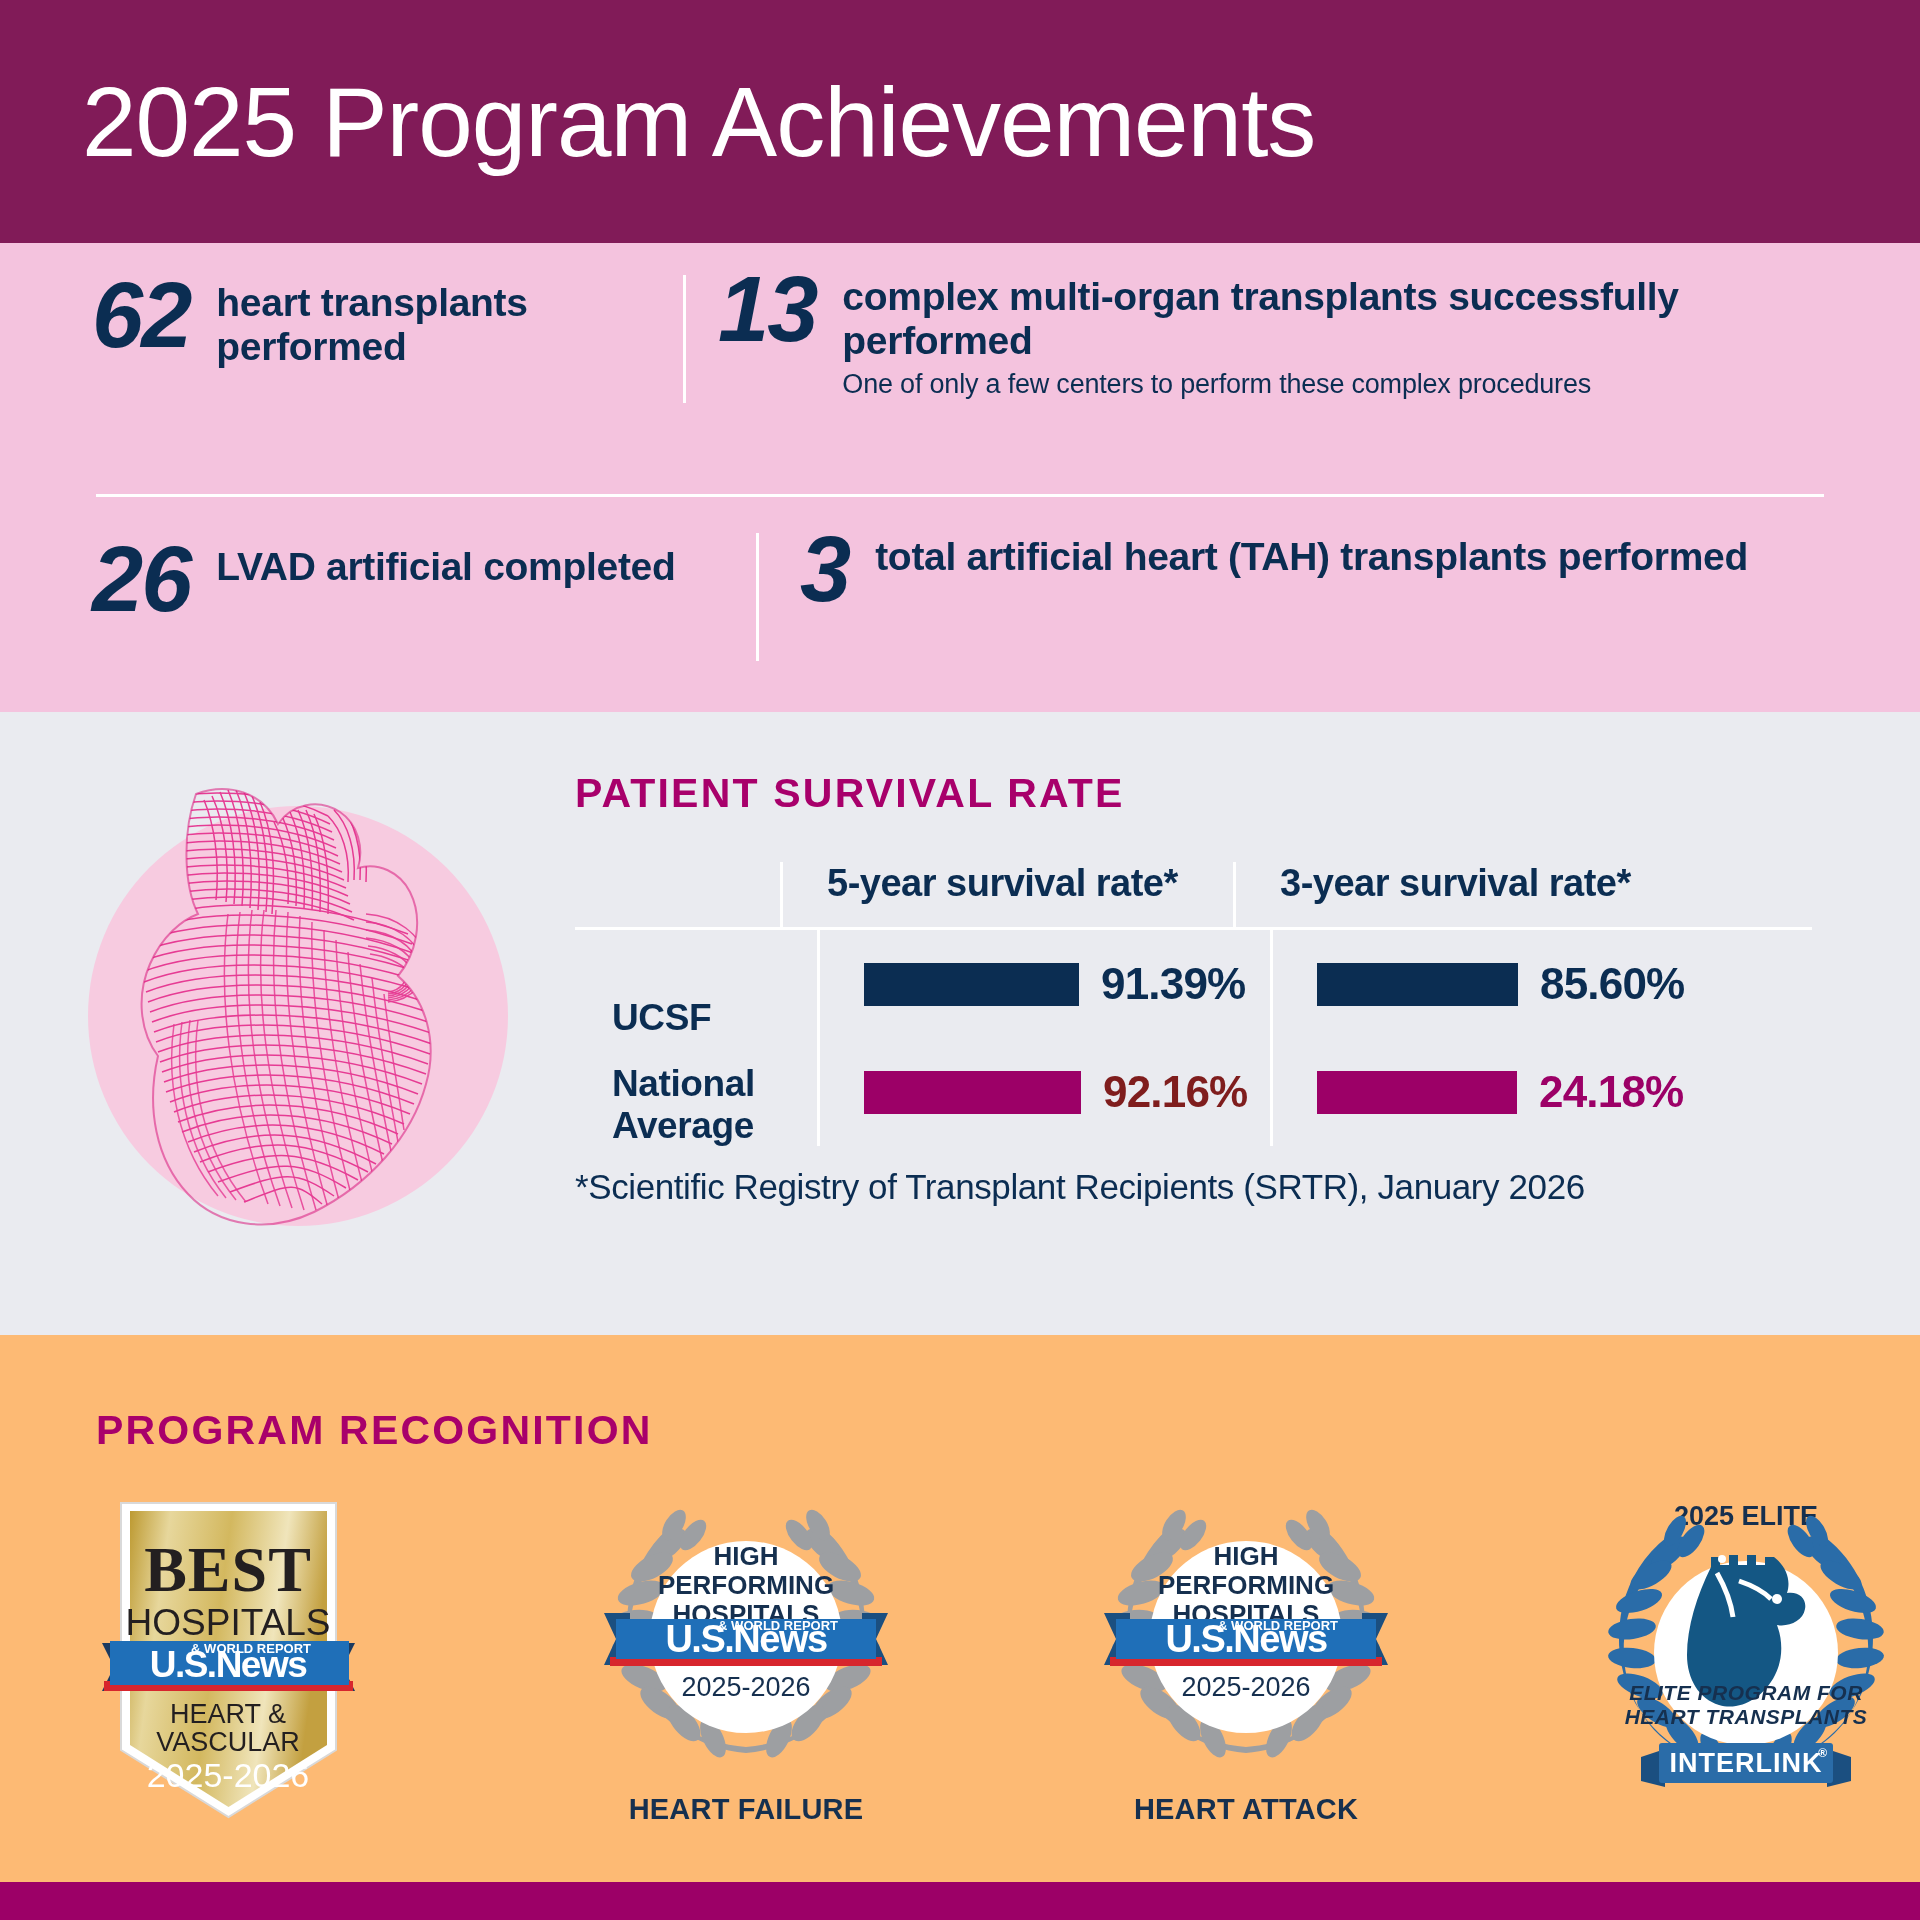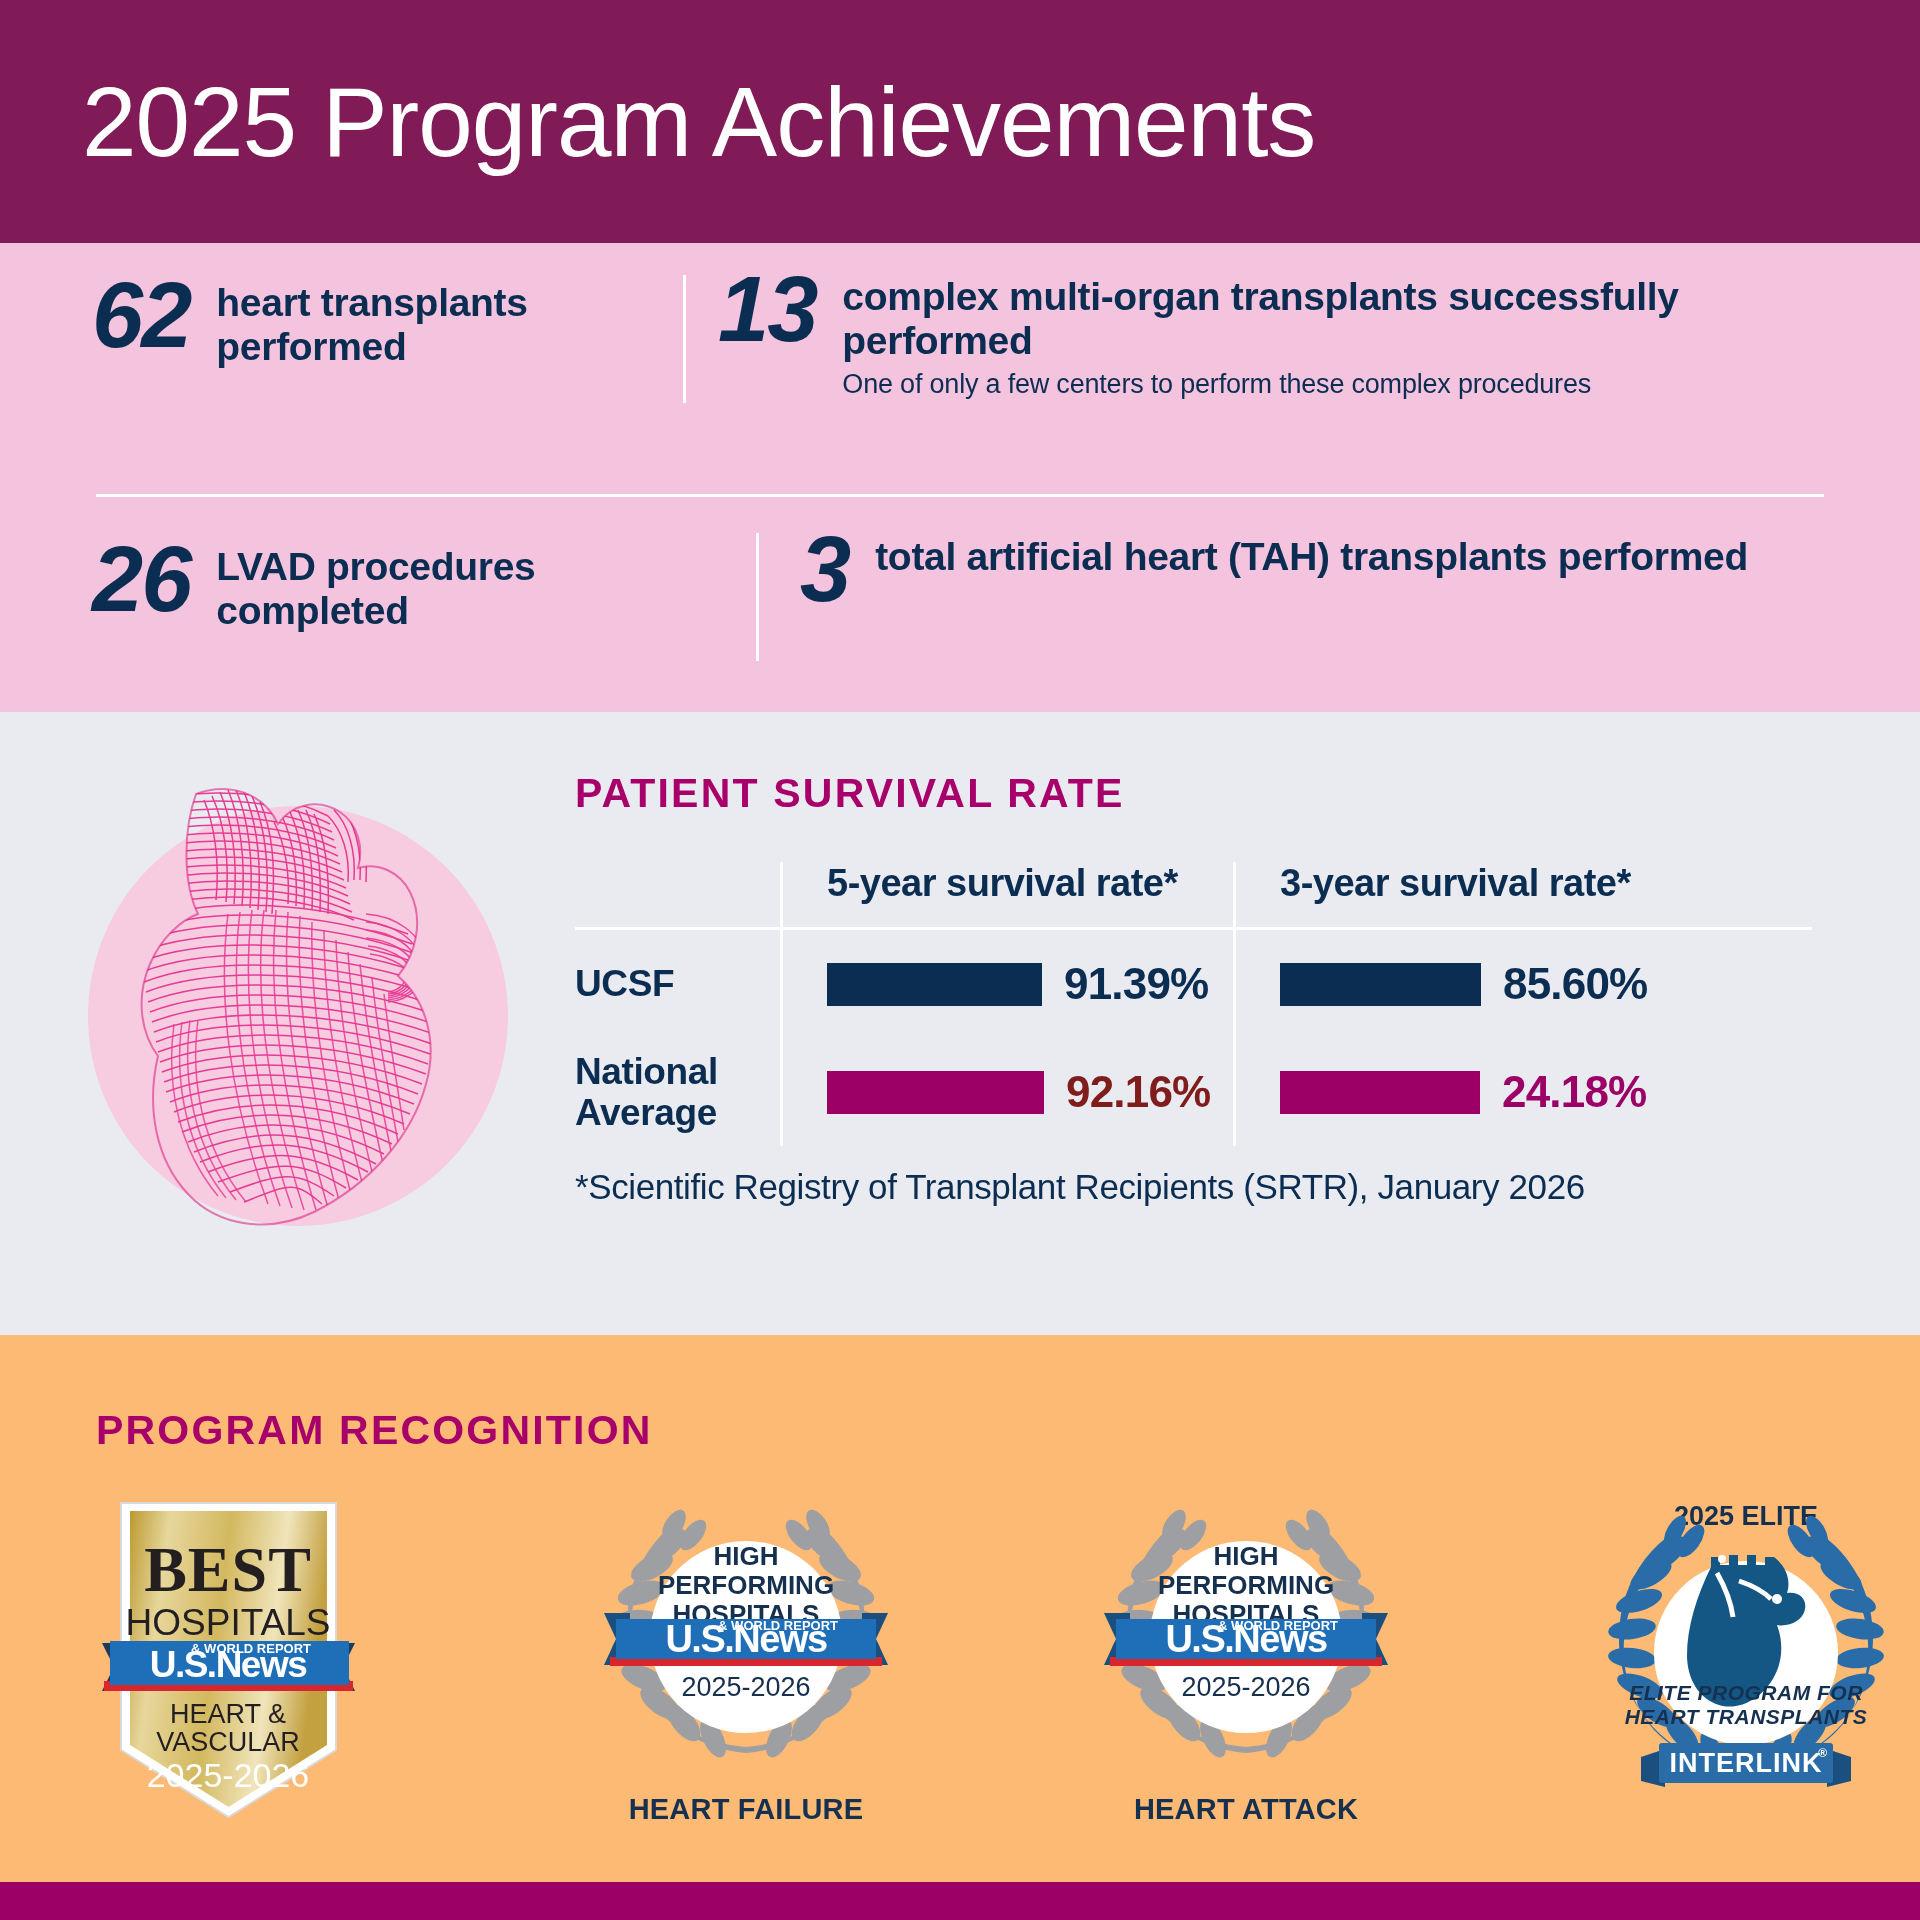--- a/index.html
+++ b/index.html
@@ -101,21 +101,21 @@
     font-weight:700;
     padding:0 0 22px 44px;
     letter-spacing:-0.5px;
   }
   .th-line-l { border-left:3px solid #ffffff; }
 
   .head-rule {
     height:3px; background:#ffffff; width:1237px; margin-left:0;
   }
 
-  .trow { display:flex; align-items:center; }
+  .trow { display:flex; align-items:flex-end;margin-left:37px; }
   .td-name {
     width:205px; flex:0 0 205px;
     color:#0b2d52;
     font-size:37px;
     font-weight:700;
     line-height:1.12;
     letter-spacing:-0.4px;
     padding-right:12px;
   }
   .td-cell {
@@ -201,21 +201,21 @@
       <div class="stat-num">13</div>
       <div class="stat-body">
         <div class="stat-label">complex multi-organ transplants successfully performed</div>
         <div class="stat-sub">One of only a few centers to perform these complex procedures</div>
       </div>
     </div>
 
     <div class="stat" style="position:absolute; left:92px; top:296px; width:620px;">
       <div class="stat-num">26</div>
       <div class="stat-body">
-        <div class="stat-label">LVAD procedures completed</div>
+        <div class="stat-label">LVAD artificial completed</div>
       </div>
     </div>
 
     <div class="stat" style="position:absolute; left:800px; top:286px; width:1080px;">
       <div class="stat-num">3</div>
       <div class="stat-body">
         <div class="stat-label">total artificial heart (TAH) transplants performed</div>
       </div>
     </div>
   </div>

